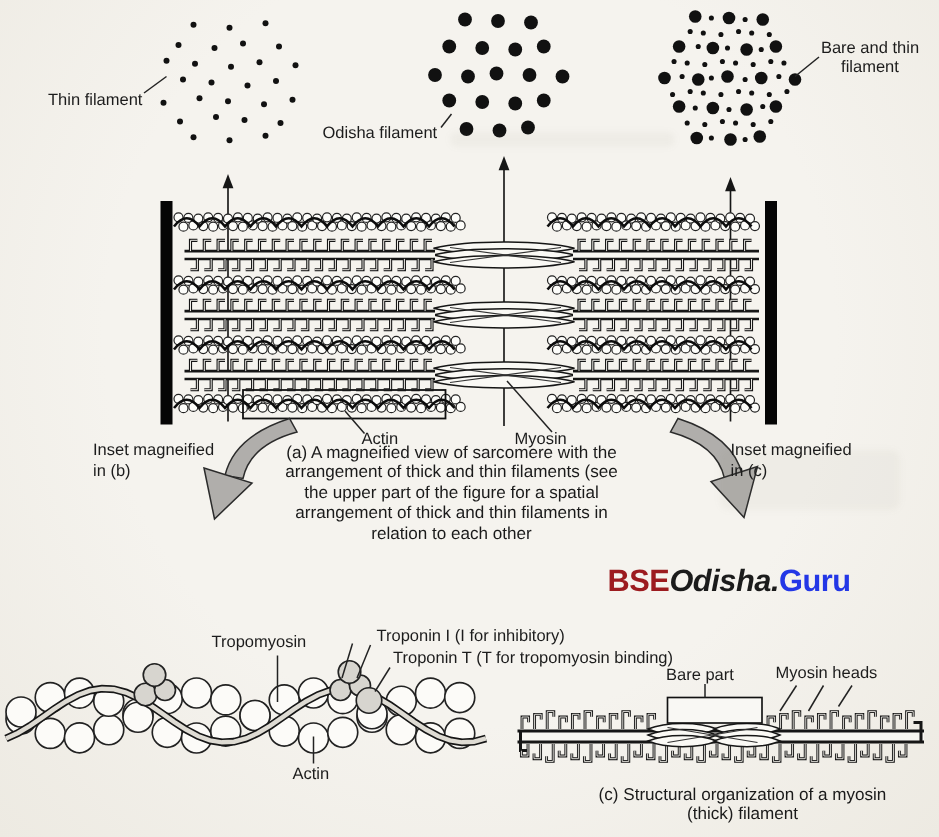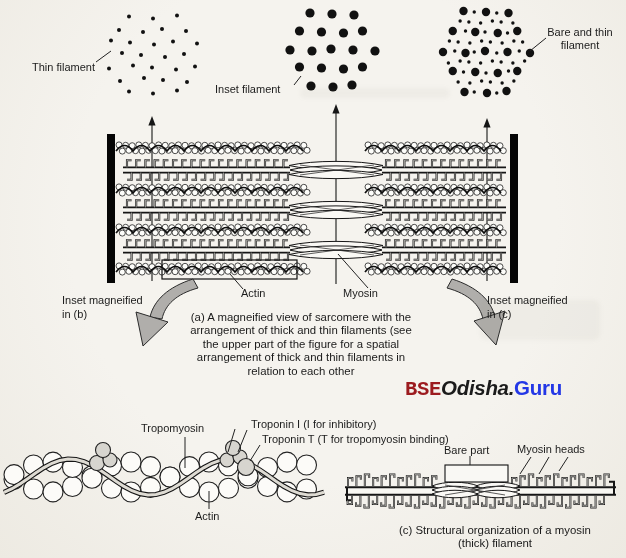--- a/index.html
+++ b/index.html
@@ -1148,37 +1148,37 @@
         <line x1="531" y1="457" x2="520" y2="474" stroke="#222" stroke-width="1"></line>
         <line x1="549" y1="457" x2="539" y2="474" stroke="#222" stroke-width="1"></line>
         <line x1="568" y1="457" x2="559" y2="471" stroke="#222" stroke-width="1"></line>
       </g>
   </svg>
 
   <div class="smudge" style="left:300px;top:88px;width:150px;height:10px"></div>
   <div class="smudge" style="left:480px;top:300px;width:120px;height:40px"></div>
 
   <div class="lbl" style="left:32px;top:61px">Thin filament</div>
-  <div class="lbl" style="left:215px;top:83px">Inset filament</div>
+  <div class="lbl" style="left:215px;top:83px">Odisha filament</div>
   <div class="lbl" style="left:533px;top:26px;width:94px;text-align:center">Bare and thin
 filament</div>
 
   <div class="lbl" style="left:62px;top:294px;line-height:13.5px">Inset magneified
 in (b)</div>
   <div class="lbl" style="left:487px;top:294px;line-height:13.5px">Inset magneified
 in (c)</div>
   <div class="lbl" style="left:241px;top:287px">Actin</div>
   <div class="lbl" style="left:343px;top:287px">Myosin</div>
-  <div class="cap" style="left:157px;top:311px;width:288px">(a) A magneified view of sarcomere with the
+  <div class="cap" style="left:157px;top:296px;width:288px">(a) A magneified view of sarcomere with the
 arrangement of thick and thin filaments (see
 the upper part of the figure for a spatial
 arrangement of thick and thin filaments in
 relation to each other</div>
 
-  <div class="logo"><span style="color: rgb(156, 27, 31); font-family: Liberation Mono, monospace;">BSE</span><span style="color: rgb(27, 27, 27); font-style: italic;">Odisha.</span><span style="color: rgb(35, 55, 230);">Guru</span></div>
+  <div class="logo"><span style="color: rgb(156, 27, 31);">BSE</span><span style="color: rgb(27, 27, 27); font-style: italic;">Odisha.</span><span style="color: rgb(35, 55, 230);">Guru</span></div>
 
   <div class="lbl" style="left:141px;top:422px">Tropomyosin</div>
   <div class="lbl" style="left:262px;top:433px">Troponin T (T for tropomyosin binding)</div>
   <div class="lbl" style="left:251px;top:418px">Troponin I (I for inhibitory)</div>
   <div class="lbl" style="left:195px;top:510px">Actin</div>
 
   <div class="lbl" style="left:444px;top:444px">Bare part</div>
   <div class="lbl" style="left:517px;top:443px">Myosin heads</div>
   <div class="cap" style="left:370px;top:524px;width:250px">(c) Structural organization of a myosin
 (thick) filament</div>

